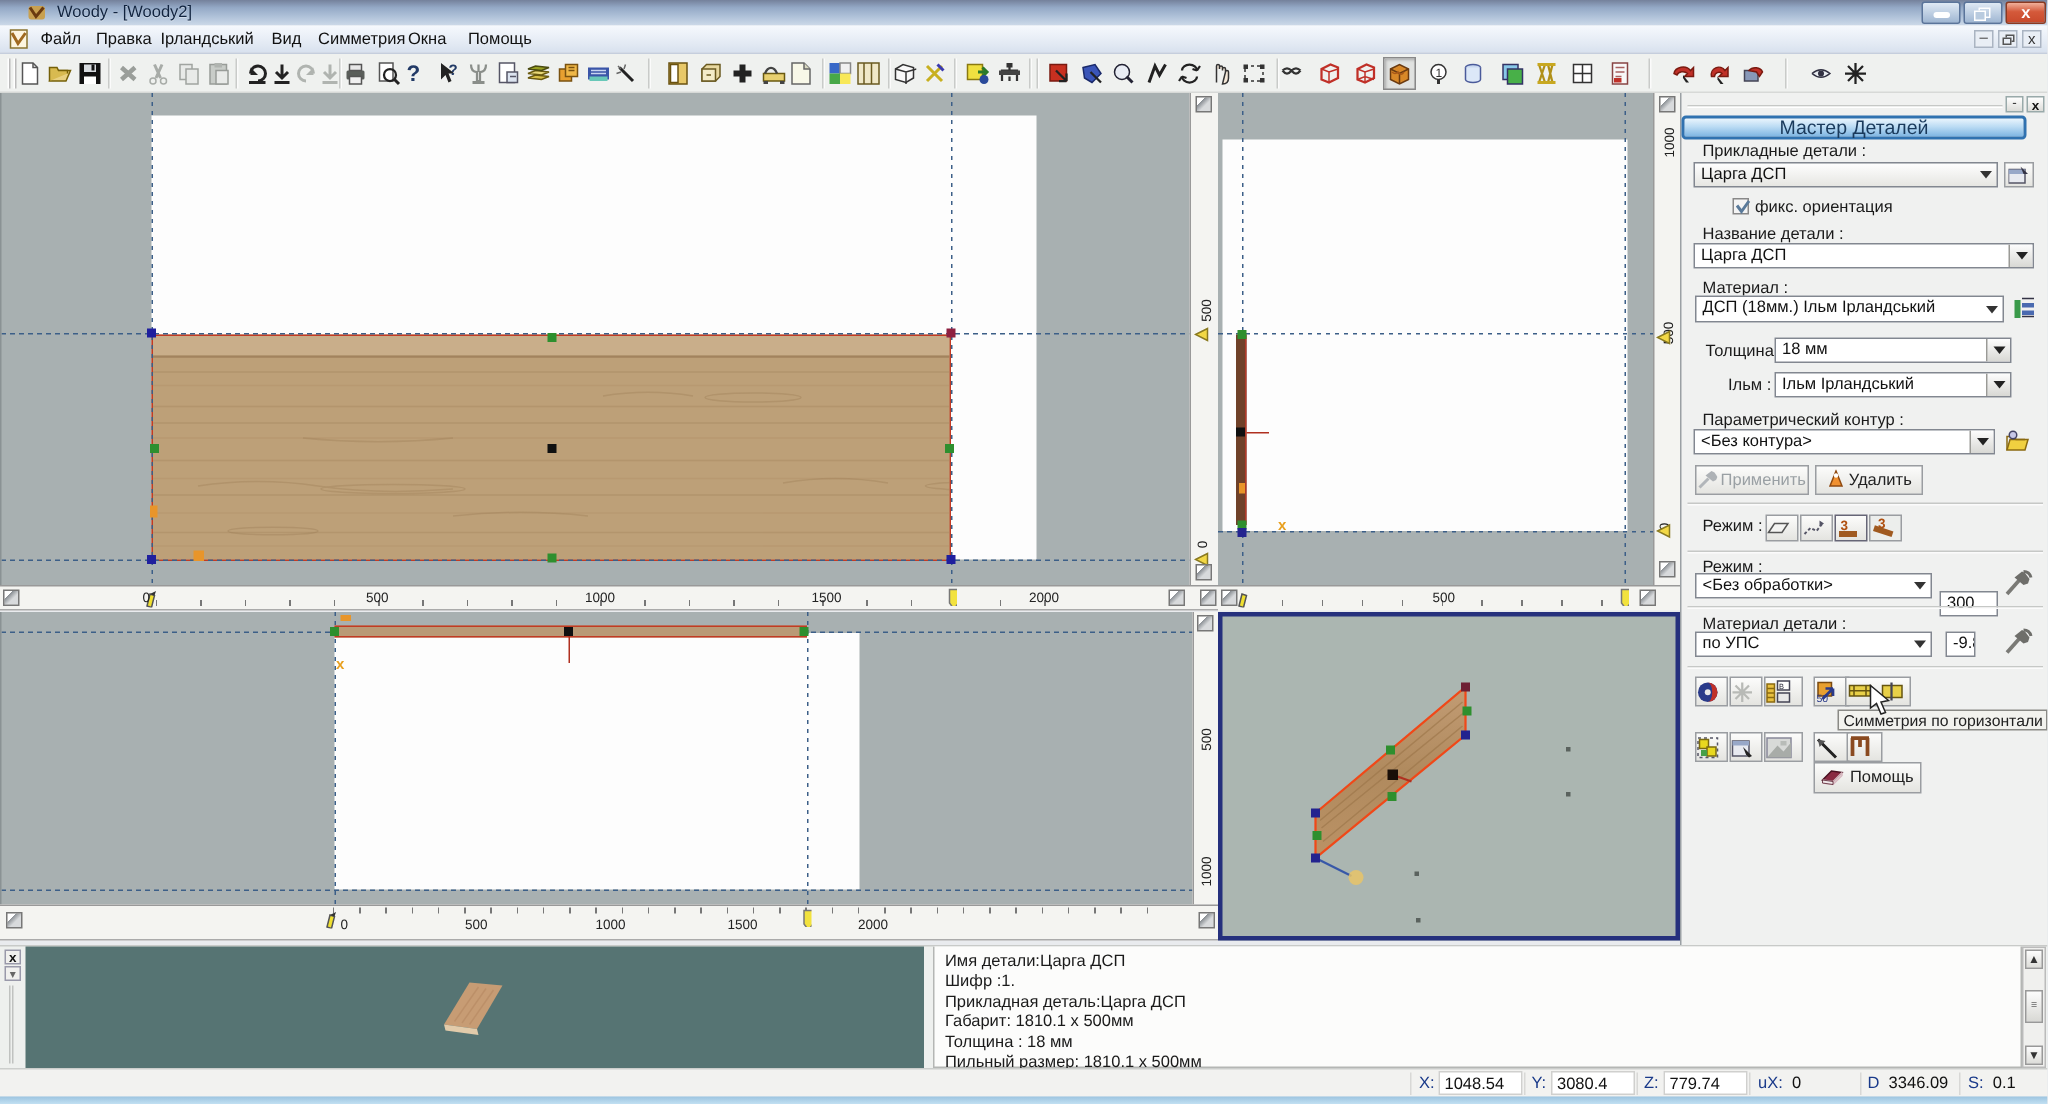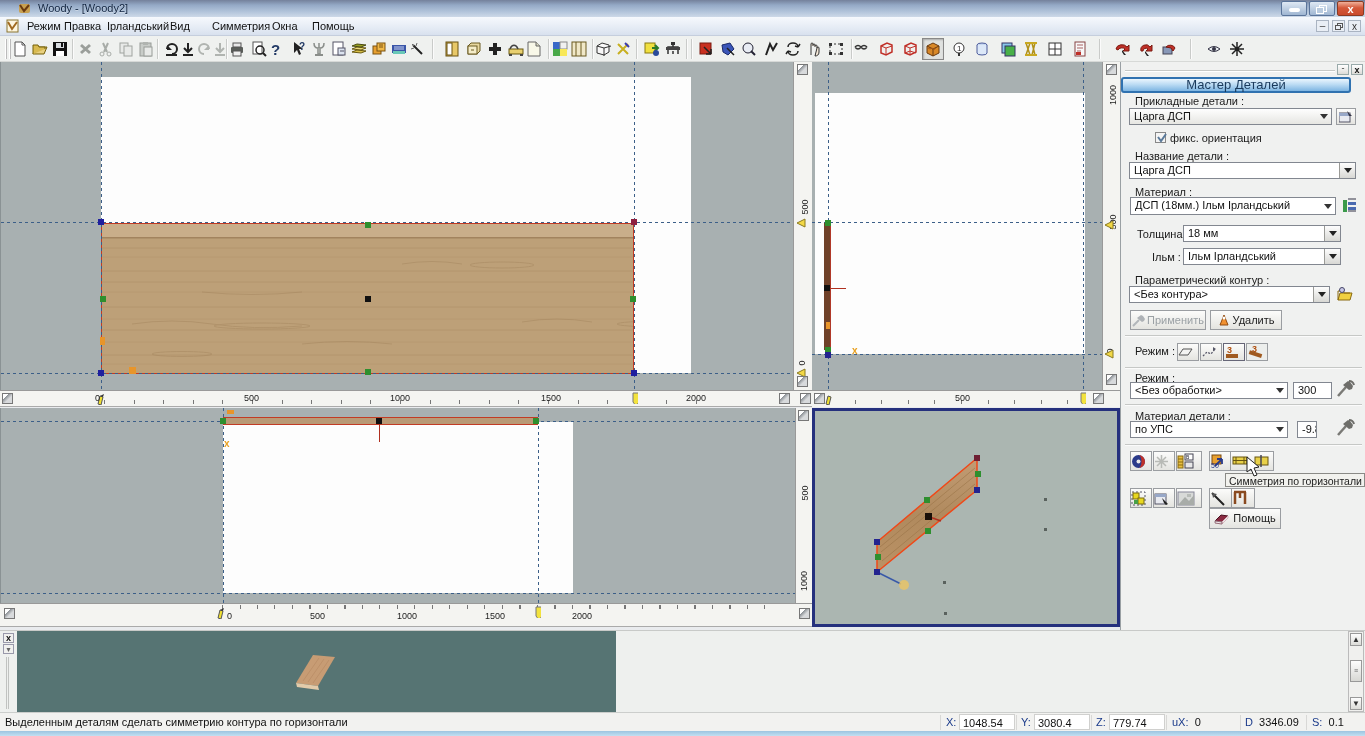--- a/index.html
+++ b/index.html
@@ -40,24 +40,24 @@
       <div class="a" style="left:6px;top:5px;width:8px;height:7px;border:1px solid #fff;background:#b9cbdf"></div>
     </div>
  <div class="a" style="left:1337px;top:1px;width:27px;height:15px;background:linear-gradient(#f0b09a,#d4593a 45%,#c94a2c);border:1px solid #8a3a22;border-radius:2px;color:#fff;font-size:11px;font-weight:bold;text-align:center;line-height:14px">x</div>
 </div>
 
 <div class="a" style="left:0;top:17px;width:1365px;height:19px;background:linear-gradient(#f6f9fd,#e2e9f3 70%,#d8e1ee);border-bottom:1px solid #c5cedd">
  <svg class="a" style="left:6px;top:2px" width="14" height="14">
       <rect x="1" y="1" width="11" height="12" fill="#fdf6e0" stroke="#8a7430"></rect>
       <path d="M2 3 L6 10 L11 3" stroke="#a06a20" stroke-width="2" fill="none"></path>
     </svg>
- <span class="mi" style="left:27px">Режим</span>
+ <span class="mi" style="left:27px">Файл</span>
  <span class="mi" style="left:64px">Правка</span>
  <span class="mi" style="left:107px">Ірландський</span>
- <span class="mi" style="left:170px">Вид</span>
+ <span class="mi" style="left:181px">Вид</span>
  <span class="mi" style="left:212px">Симметрия</span>
  <span class="mi" style="left:272px">Окна</span>
  <span class="mi" style="left:312px">Помощь</span>
  <div class="a" style="left:1316px;top:3px;width:13px;height:12px;border:1px solid #aab4c2;background:#e9eef5;text-align:center;line-height:9px;font-size:10px;color:#444">–</div>
  <div class="a" style="left:1332px;top:3px;width:13px;height:12px;border:1px solid #aab4c2;background:#e9eef5">
       <div class="a" style="left:4px;top:2px;width:6px;height:5px;border:1px solid #555"></div>
       <div class="a" style="left:2px;top:4px;width:6px;height:5px;border:1px solid #555;background:#e9eef5"></div>
     </div>
  <div class="a" style="left:1348px;top:3px;width:13px;height:12px;border:1px solid #aab4c2;background:#e9eef5;text-align:center;line-height:11px;font-size:10px;color:#333">x</div>
 </div>
@@ -571,21 +571,21 @@
     </div>
  <div class="btn" style="left:125px;top:281px;width:22px;height:18px;background:#eceeec">
       <svg width="18" height="15" style="margin-top:1px">
         <text x="5" y="7" font-size="9" font-weight="bold" fill="#b05010">3</text>
         <rect x="2" y="7" width="13" height="4" fill="#a05a20" transform="rotate(18 8 9)"></rect>
       </svg>
     </div>
  <div class="hr" style="left:4px;top:305px;width:237px"></div>
  <div class="lbl" style="left:14px;top:310px">Режим :</div>
  <div class="combo" style="left:9px;top:320px;width:158px">&lt;Без обработки&gt;<span class="ar"></span></div>
- <div class="combo" style="left:172px;top:320px;width:39px">300</div>
+ <div class="combo" style="left:172px;top:332px;width:39px">300</div>
  <svg class="a" style="left:215px;top:317px" width="20" height="19">
       <path d="M2 17 L10 8" stroke="#7a7a76" stroke-width="2.5"></path>
       <path d="M7 6 l5-4 2 1 3 4 -1 3 -3 1 z" fill="#6e6e6a"></path>
       <path d="M13 2 q4 0 5 4" stroke="#6e6e6a" stroke-width="2" fill="none"></path>
     </svg>
  <div class="hr" style="left:4px;top:342px;width:237px"></div>
  <div class="lbl" style="left:14px;top:348px">Материал детали :</div>
  <div class="combo" style="left:9px;top:359px;width:158px">по УПС<span class="ar"></span></div>
  <div class="combo" style="left:176px;top:359px;width:20px">-9.87</div>
  <svg class="a" style="left:215px;top:356px" width="20" height="19">
@@ -678,29 +678,31 @@
  <div class="a" style="left:3px;top:2px;width:11px;height:10px;border:1px solid #99a;background:#f0f0ee;font-size:9px;line-height:9px;text-align:center;font-weight:bold;color:#111">x</div>
  <div class="a" style="left:3px;top:13px;width:11px;height:10px;border:1px solid #99a;background:#f0f0ee;font-size:8px;line-height:9px;text-align:center;color:#666">▾</div>
  <div class="a" style="left:6px;top:26px;width:1px;height:52px;background:#c0c2c0;box-shadow:2px 0 0 #c0c2c0"></div>
  <div class="a" style="left:17px;top:0;width:599px;height:81px;background:#567473">
   <svg class="a" style="left:278px;top:22px" width="48" height="40">
    <polygon points="18,2 40,4 23,33 1,30" fill="#c79c74"></polygon>
    <polygon points="1,30 23,33 24,37 2,34" fill="#e2cbaa"></polygon>
    <path d="M8 28 L24 5 M13 29 L29 6 M18 30 L34 7" stroke="#b0825c" opacity=".45"></path>
   </svg>
  </div>
+ <div class="a" style="left:622px;top:0;width:726px;height:81px;background:#fcfcfb;border:1px solid #b4b6b4;border-top:none;padding:4px 0 0 7px;font-size:11px;line-height:13.4px;color:#1a1a1a">
+  Имя детали:Царга ДСП<br>Шифр :1.<br>Прикладная деталь:Царга ДСП<br>Габарит: 1810.1 x 500мм<br>Толщина : 18 мм<br>Пильный размер: 1810.1 x 500мм
+ </div>
  <div class="a" style="left:1348px;top:0;width:16px;height:81px;background:#f0f0ee;border:1px solid #bbb">
   <div class="a" style="left:1px;top:1px;width:12px;height:13px;background:linear-gradient(#fdfdfd,#dcdcd8);border:1px solid #999;text-align:center;font-size:8px;line-height:12px;color:#333">▲</div>
   <div class="a" style="left:1px;top:28px;width:12px;height:22px;background:linear-gradient(#fdfdfd,#d8d8d4);border:1px solid #999;text-align:center;font-size:7px;line-height:20px;color:#666">≡</div>
   <div class="a" style="left:1px;top:65px;width:12px;height:13px;background:linear-gradient(#fdfdfd,#dcdcd8);border:1px solid #999;text-align:center;font-size:8px;line-height:12px;color:#333">▼</div>
  </div>
 </div>
 
 <div class="a" style="left:0;top:712px;width:1365px;height:19px;background:#f2f2f0;border-top:1px solid #cccecc">
- <div class="a" style="left:5px;top:3px;font-size:11px;color:#111">Выделенным деталям сделать симметрию контура по горизонтали</div>
  <div class="a" style="left:940px;top:2px;width:1px;height:15px;background:#d8d8d6"></div>
     <div class="a" style="left:1016px;top:2px;width:1px;height:15px;background:#d8d8d6"></div>
     <div class="a" style="left:1091px;top:2px;width:1px;height:15px;background:#d8d8d6"></div>
     <div class="a" style="left:1166px;top:2px;width:1px;height:15px;background:#d8d8d6"></div>
     <div class="a" style="left:1240px;top:2px;width:1px;height:15px;background:#d8d8d6"></div>
     <div class="a" style="left:1306px;top:2px;width:1px;height:15px;background:#d8d8d6"></div>
  <div class="a" style="left:946px;top:3px;color:#1a3a8a;font-size:11px">X:</div>
  <div class="a" style="left:959px;top:1px;width:56px;height:16px;background:#fff;border:1px solid #d0d0ce;font-size:11px;padding:2px 3px;color:#111">1048.54</div>
  <div class="a" style="left:1021px;top:3px;color:#1a3a8a;font-size:11px">Y:</div>
  <div class="a" style="left:1034px;top:1px;width:56px;height:16px;background:#fff;border:1px solid #d0d0ce;font-size:11px;padding:2px 3px;color:#111">3080.4</div>

